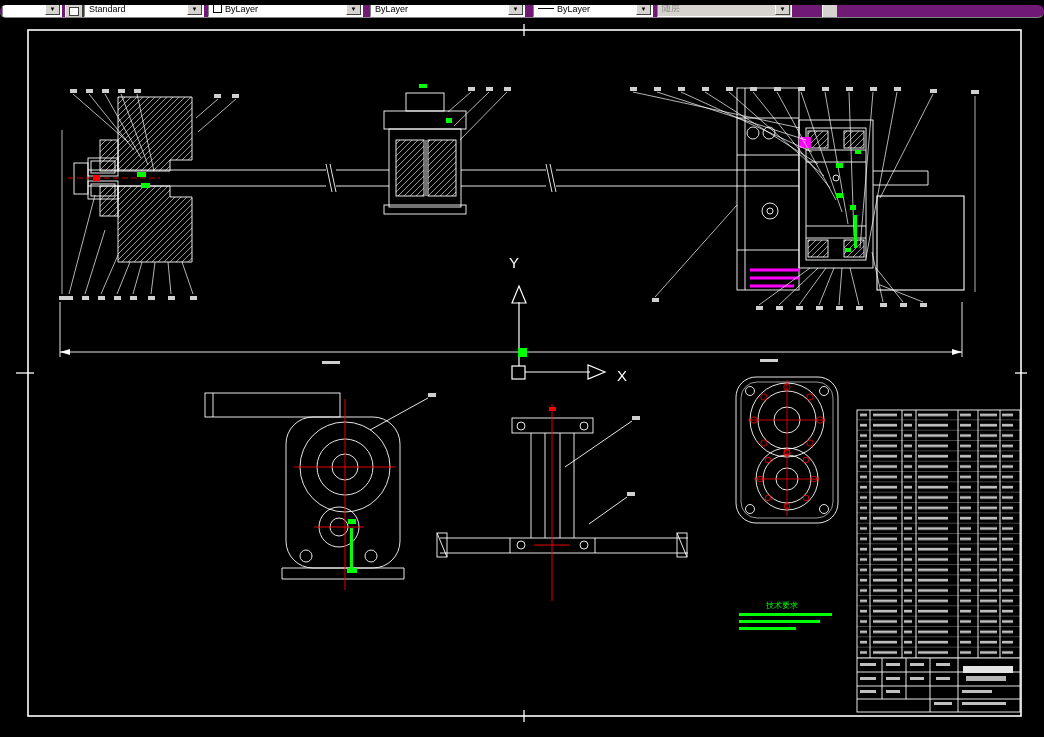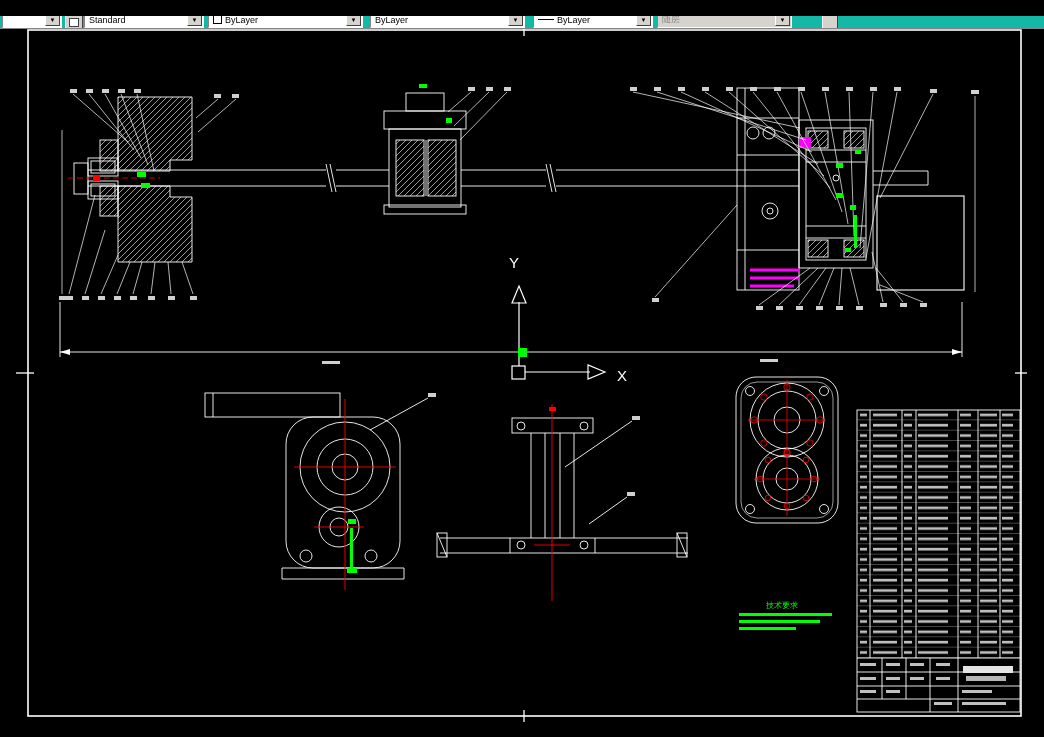--- a/index.html
+++ b/index.html
@@ -1,20 +1,20 @@
 <!DOCTYPE html>
 <html><head>
 <meta charset="utf-8">
 <style>
   html,body{margin:0;padding:0;background:#000;}
   .stage{position:relative;width:1044px;height:737px;background:#000;overflow:hidden;
          font-family:"Liberation Sans",sans-serif;}
   
-  .toolbar{position:absolute;top:16px;left:0;width:1044px;height:12px;background:#14b8a6;
-           border-bottom:1px solid #848484;overflow:hidden;z-index:10;}
+  .toolbar{position:absolute;top:5px;left:0;width:1044px;height:12px;background:#701a75;
+           border-bottom:1px solid #848484;overflow:hidden;z-index:10;border-radius:6px;}
   .combo{position:absolute;top:-5px;height:17px;box-sizing:border-box;background:#fff;
          border:1px solid;border-color:#848484 #ffffff #ffffff #848484;
          display:flex;align-items:center;padding-left:4px;font-size:9px;color:#000;}
   .combo .ct{white-space:nowrap;overflow:hidden;}
   .combo .cb{position:absolute;right:1px;top:1px;bottom:1px;width:13px;background:#d6d3ce;
              border:1px solid;border-color:#ffffff #404040 #404040 #ffffff;
              font-size:6px;line-height:13px;text-align:center;color:#000;}
   .combo.disabled{background:#d6d3ce;color:#848484;}
   .swatch{display:inline-block;width:7px;height:7px;background:#ffffff;border:1px solid #000;
           margin-right:3px;flex:none;}

